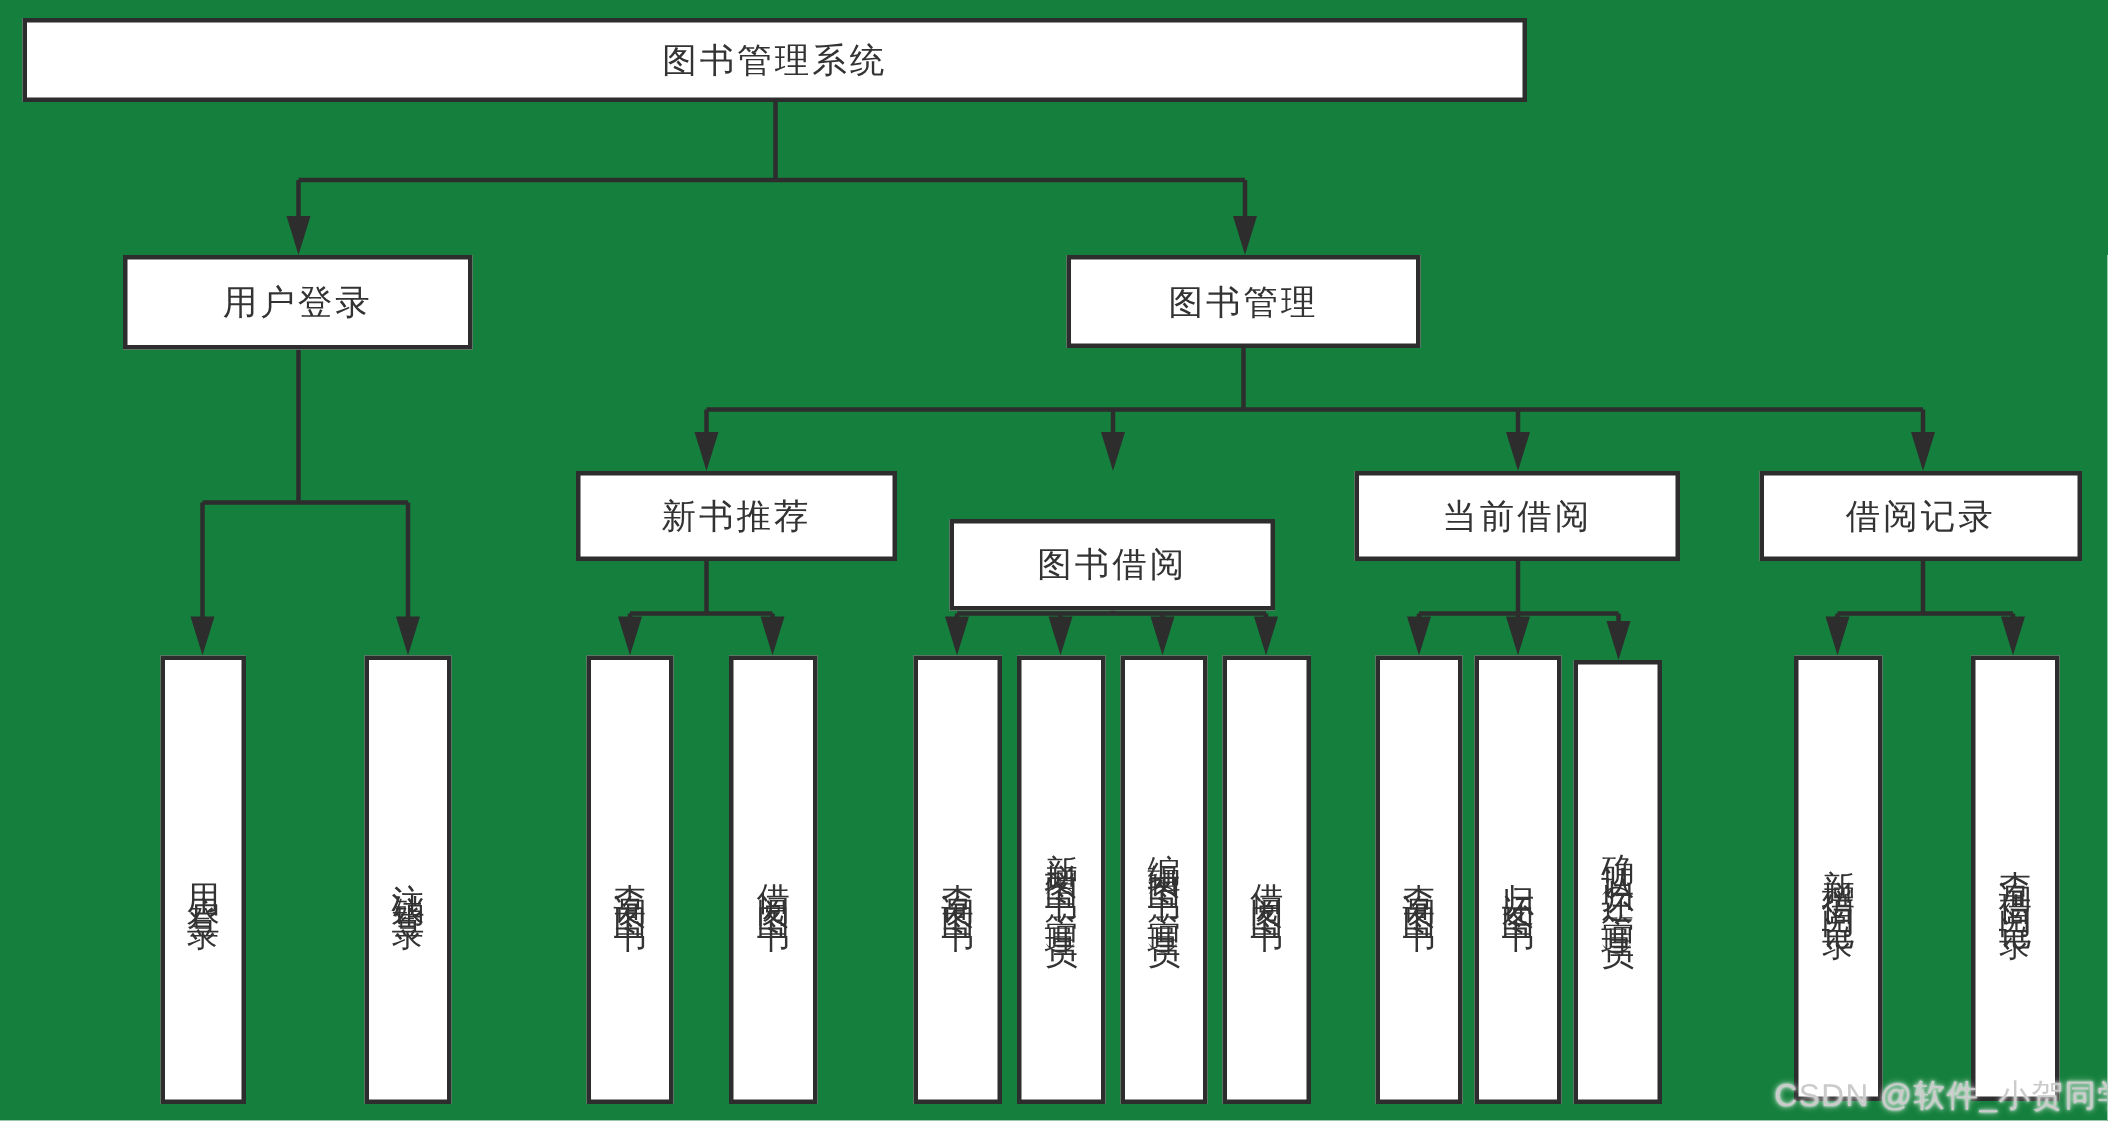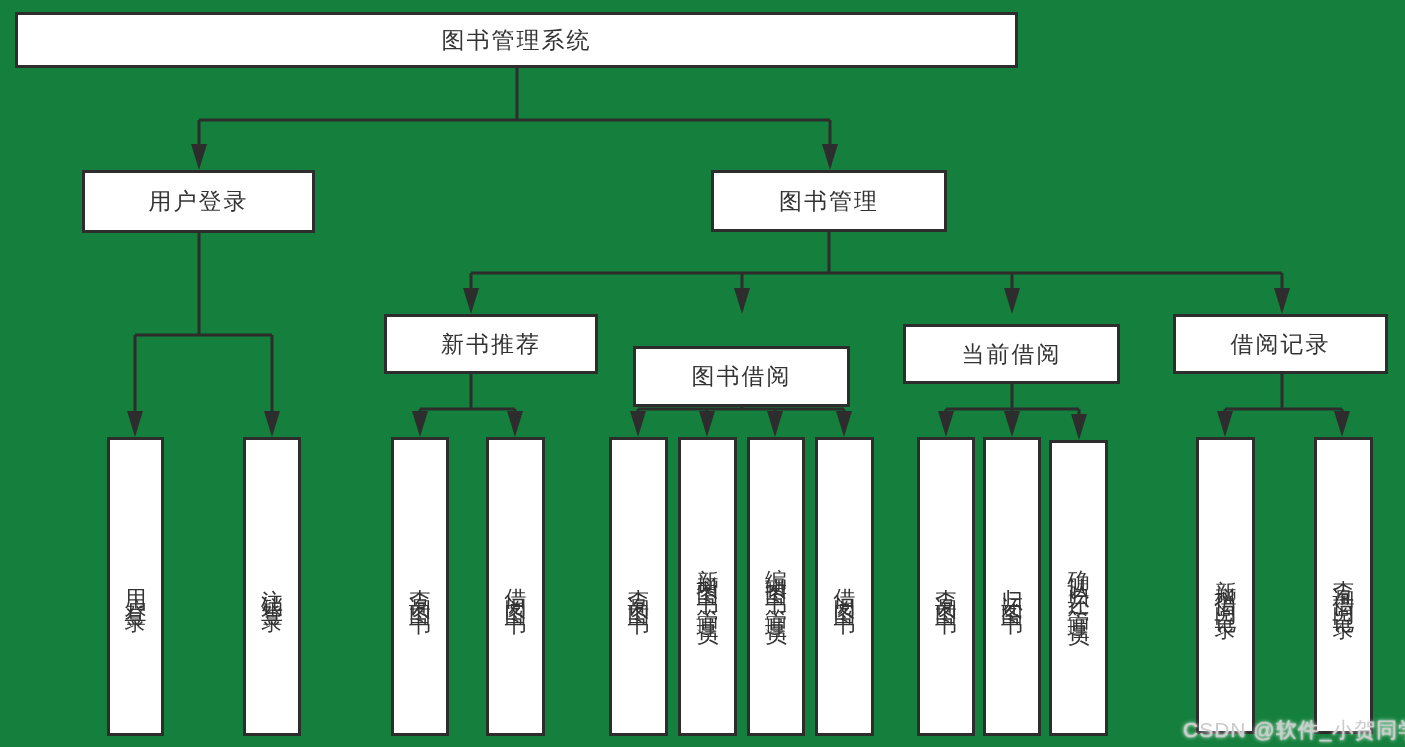--- a/index.html
+++ b/index.html
@@ -92,21 +92,21 @@
   <div class="node hnode" style="left:711px;top:170px;width:236px;height:62px;">
     <span>图书管理</span>
   </div>
 
   <div class="node hnode" style="left:364px;top:314px;width:214px;height:60px;margin-left:20px;">
     <span>新书推荐</span>
   </div>
   <div class="node hnode" style="left:633px;top:314px;width:217px;height:61px;margin-top:32px;">
     <span>图书借阅</span>
   </div>
-  <div class="node hnode" style="left:903px;top:324px;width:217px;height:60px;text-align:center;">
+  <div class="node hnode" style="left:903px;top:314px;width:217px;height:60px;text-align:center;">
     <span>当前借阅</span>
   </div>
   <div class="node hnode" style="left:1173px;top:314px;width:215px;height:60px;">
     <span>借阅记录</span>
   </div>
 
   <div class="node vnode" style="left:107px;top:437px;width:57px;height:299px;">
     <span>用户登录</span>
   </div>
   <div class="node vnode" style="left:243px;top:437px;width:58px;height:299px;">

